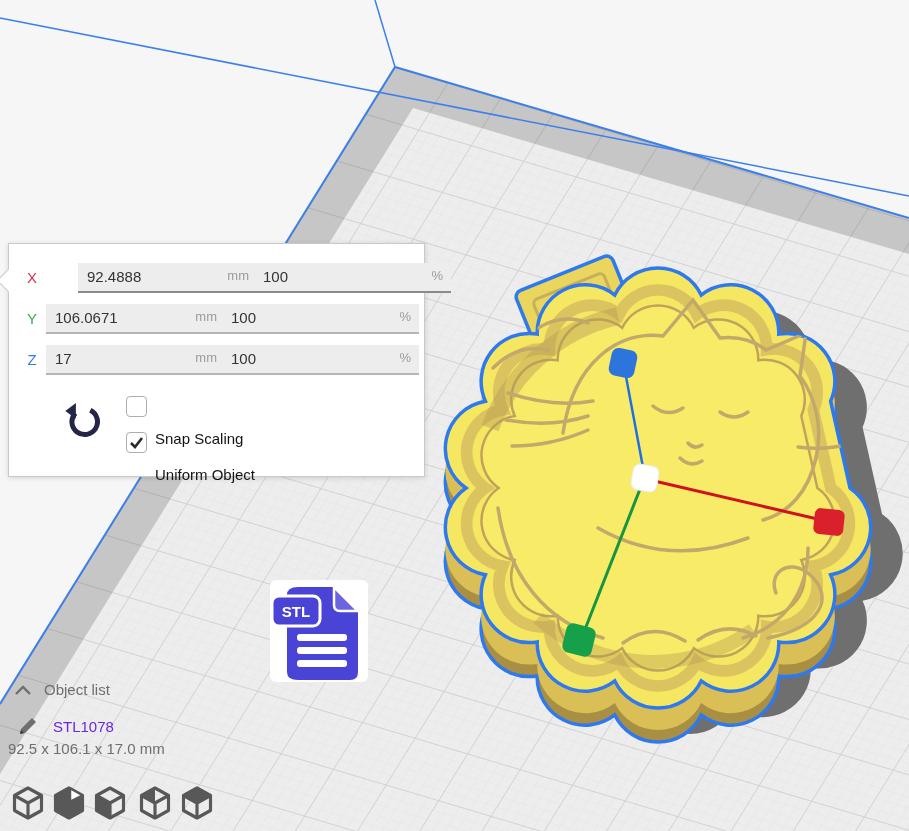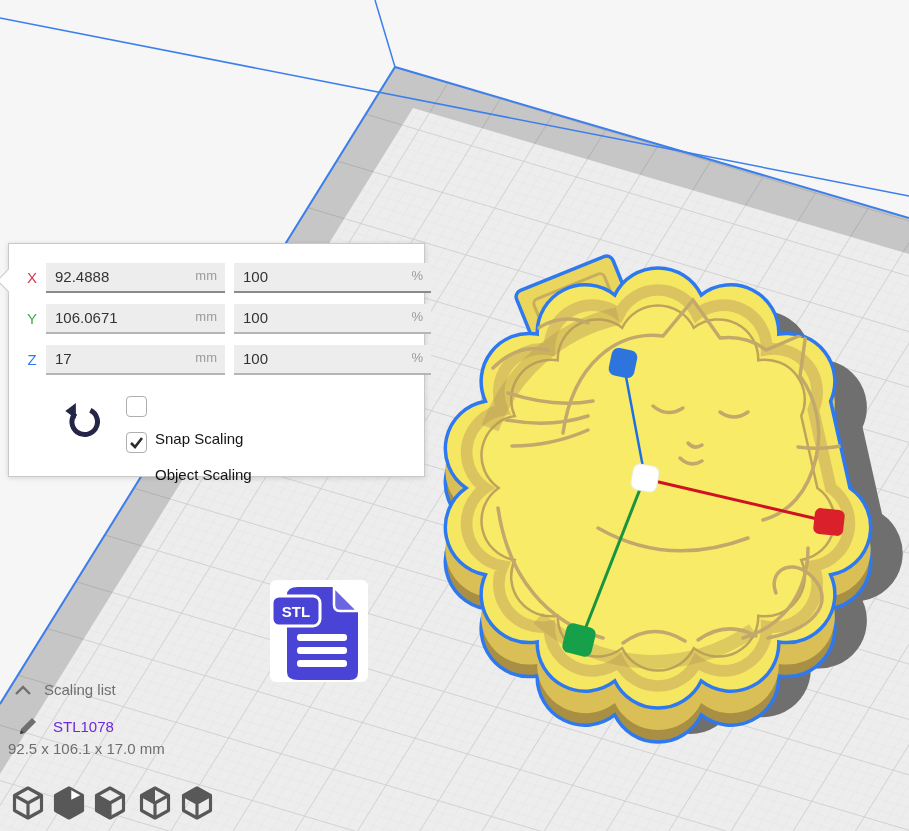--- a/index.html
+++ b/index.html
@@ -25,32 +25,32 @@
   .axis-row{position:absolute;left:0;height:30px;width:100%;}
   .axis-row .axis-label{
     position:absolute;left:14px;top:6px;width:18px;text-align:center;
     font-size:15px;line-height:18px;
   }
   .axis-x{color:#d6364f}.axis-y{color:#3fae49}.axis-z{color:#2e7bf0}
   .field{
     position:absolute;top:0;height:30px;background:#ededed;
     border:none;border-bottom:2px solid #b5b5b5;box-sizing:border-box;
   }
-  .field.focused{border-bottom-color:#8a8a8a;}
+  .field.focused{border-bottom-color:#8a8a8a;margin-left:32px;}
   .field input{
     position:absolute;left:0;top:0;width:100%;height:100%;
     background:transparent;border:none;outline:none;
     padding:0 30px 2px 9px;box-sizing:border-box;
     font-family:"Liberation Sans",sans-serif;font-size:15px;color:#333;
   }
   .field .unit{
     position:absolute;right:8px;top:5px;font-size:13px;color:#9b9b9b;pointer-events:none;
   }
   .f1{left:37px;width:179px;}
-  .f2{left:225px;width:197px;}
+  .f2{left:213px;width:197px;}
   .reset-btn{position:absolute;left:55px;top:158px;width:36px;height:40px;cursor:pointer;background:none;border:none;padding:0;}
   .checkbox{
     position:absolute;left:117px;width:21px;height:21px;background:#fff;
     border:1.5px solid #aeaeae;border-radius:4px;box-sizing:border-box;cursor:pointer;
   }
   .checkbox svg{display:none;position:absolute;left:1px;top:1px;}
   .checkbox.checked svg{display:block;}
   .cb-label{position:absolute;left:146px;font-size:15px;color:#141414;margin-top:32px;}
 
   
@@ -246,29 +246,29 @@
   <div class="checkbox" style="top:152px">
     
   </div>
   <span class="cb-label" style="top:154px">Snap Scaling</span>
 
   <div class="checkbox checked" style="top:188px">
     <svg width="17" height="17" viewBox="0 0 17 17">
         <polyline points="3,9 7,13 14,4" fill="none" stroke="#2b2b2b" stroke-width="2.6"></polyline>
       </svg>
   </div>
-  <span class="cb-label" style="top:190px">Object Scaling</span>
+  <span class="cb-label" style="top:190px">Uniform Object</span>
 </div>
 
 <span class="ol-caret">
   <svg width="20" height="14" viewBox="0 0 20 14">
       <polyline points="3,11 10,4 17,11" fill="none" stroke="#6f6f6f" stroke-width="2.4"></polyline>
     </svg>
 </span>
-<span class="ol-label">Scaling list</span>
+<span class="ol-label">Object list</span>
 
 <span class="pencil">
   <svg width="24" height="24" viewBox="0 0 24 24">
     <path d="M 4,20 L 9,19 L 20,8 L 16,4 L 5,15 Z" fill="#6f6f6f"></path>
     <path d="M 4,20 L 8,19 L 5,16 Z" fill="#3c3c3c"></path>
   </svg>
 </span>
 <span class="obj-name">STL1078</span>
 
 <span class="obj-dims">92.5 x 106.1 x 17.0 mm</span>

